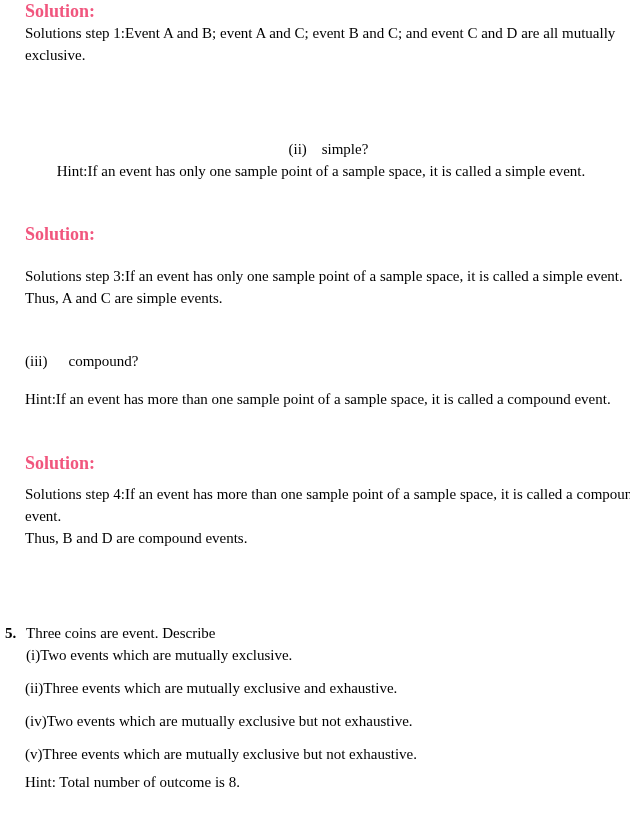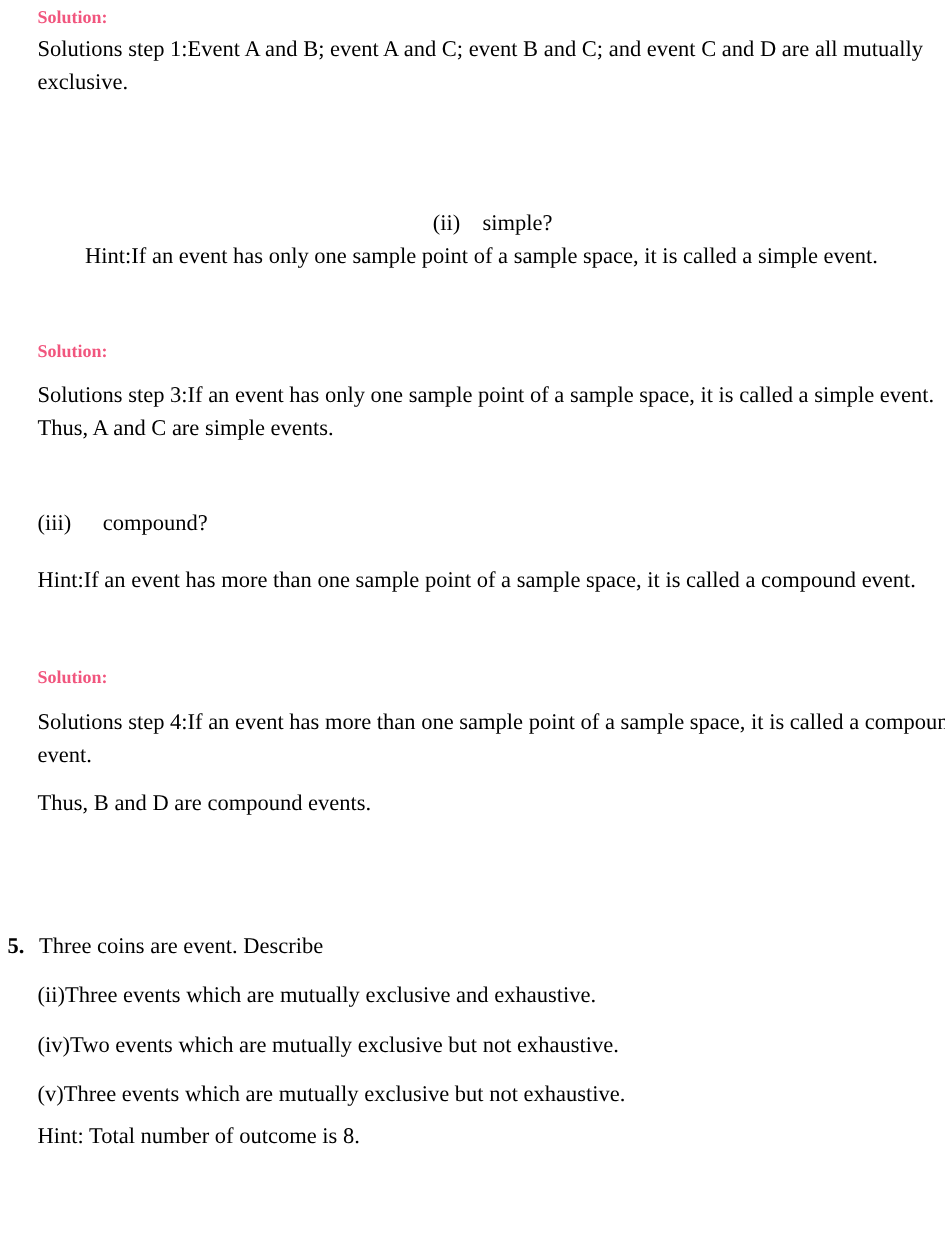--- a/index.html
+++ b/index.html
@@ -8,42 +8,42 @@
     width: 630px;
     height: 829px;
     overflow: hidden;
     font-family: "Liberation Serif", "DejaVu Serif", serif;
     font-size: 15px;
     color: #000000;
   }
   .page { padding: 0 13px 0 25px; position: relative; }
 
   .sol-heading {
-    font-size: 12px;
+    font-size: 18px;
     font-weight: bold;
     color: #f1567e;
     line-height: 22px;
     white-space: pre;
   }
   .para {
     line-height: 22px;
     white-space: pre;
   }
   .line { line-height: 22px; white-space: pre; }
 
   
   .p1        { margin-top: 0; }
   .part2     { margin-top: 72px; text-align: center; }
   .h2        { margin-top: 41px; }
-  .p3        { margin-top: 8px;  }
+  .p3        { margin-top: 20px;  }
   .part3line { margin-top: 41px; }
   .hint3     { margin-top: 16px; }
   .h3        { margin-top: 42px; }
   .p4        { margin-top: 9px;  }
-  .concl     { margin-top: 10px; }
+  .concl     { }
   .q5        { margin-top: 73px; position: relative; padding-left: 1px; }
   .qitem     { margin-top: 11px; }
   .qhint     { margin-top: 6px;  }
 
   .q-number {
     position: absolute;
     left: -20px;
     top: 0;
     font-weight: bold;
     line-height: 22px;
@@ -73,20 +73,21 @@
   <div class="para hint3">Hint:If an event has more than one sample point of a sample space, it is called a compound event.</div>
 
   <div class="sol-heading h3">Solution:</div>
   <div class="para p4">Solutions step 4:If an event has more than one sample point of a sample space, it is called a compound
 event.</div>
   <div class="para concl">Thus, B and D are compound events.</div>
 
   <div class="q5">
     <span class="q-number">5.</span>
     <div class="line">Three coins are event. Describe</div>
+    <div class="line">(i)Two events which are mutually exclusive.</div>
   </div>
 
   <div class="q5-items">
     <div class="para qitem">(ii)Three events which are mutually exclusive and exhaustive.</div>
     <div class="para qitem">(iv)Two events which are mutually exclusive but not exhaustive.</div>
     <div class="para qitem">(v)Three events which are mutually exclusive but not exhaustive.</div>
   </div>
 
   <div class="para qitem qhint">Hint: Total number of outcome is 8.</div>
 

